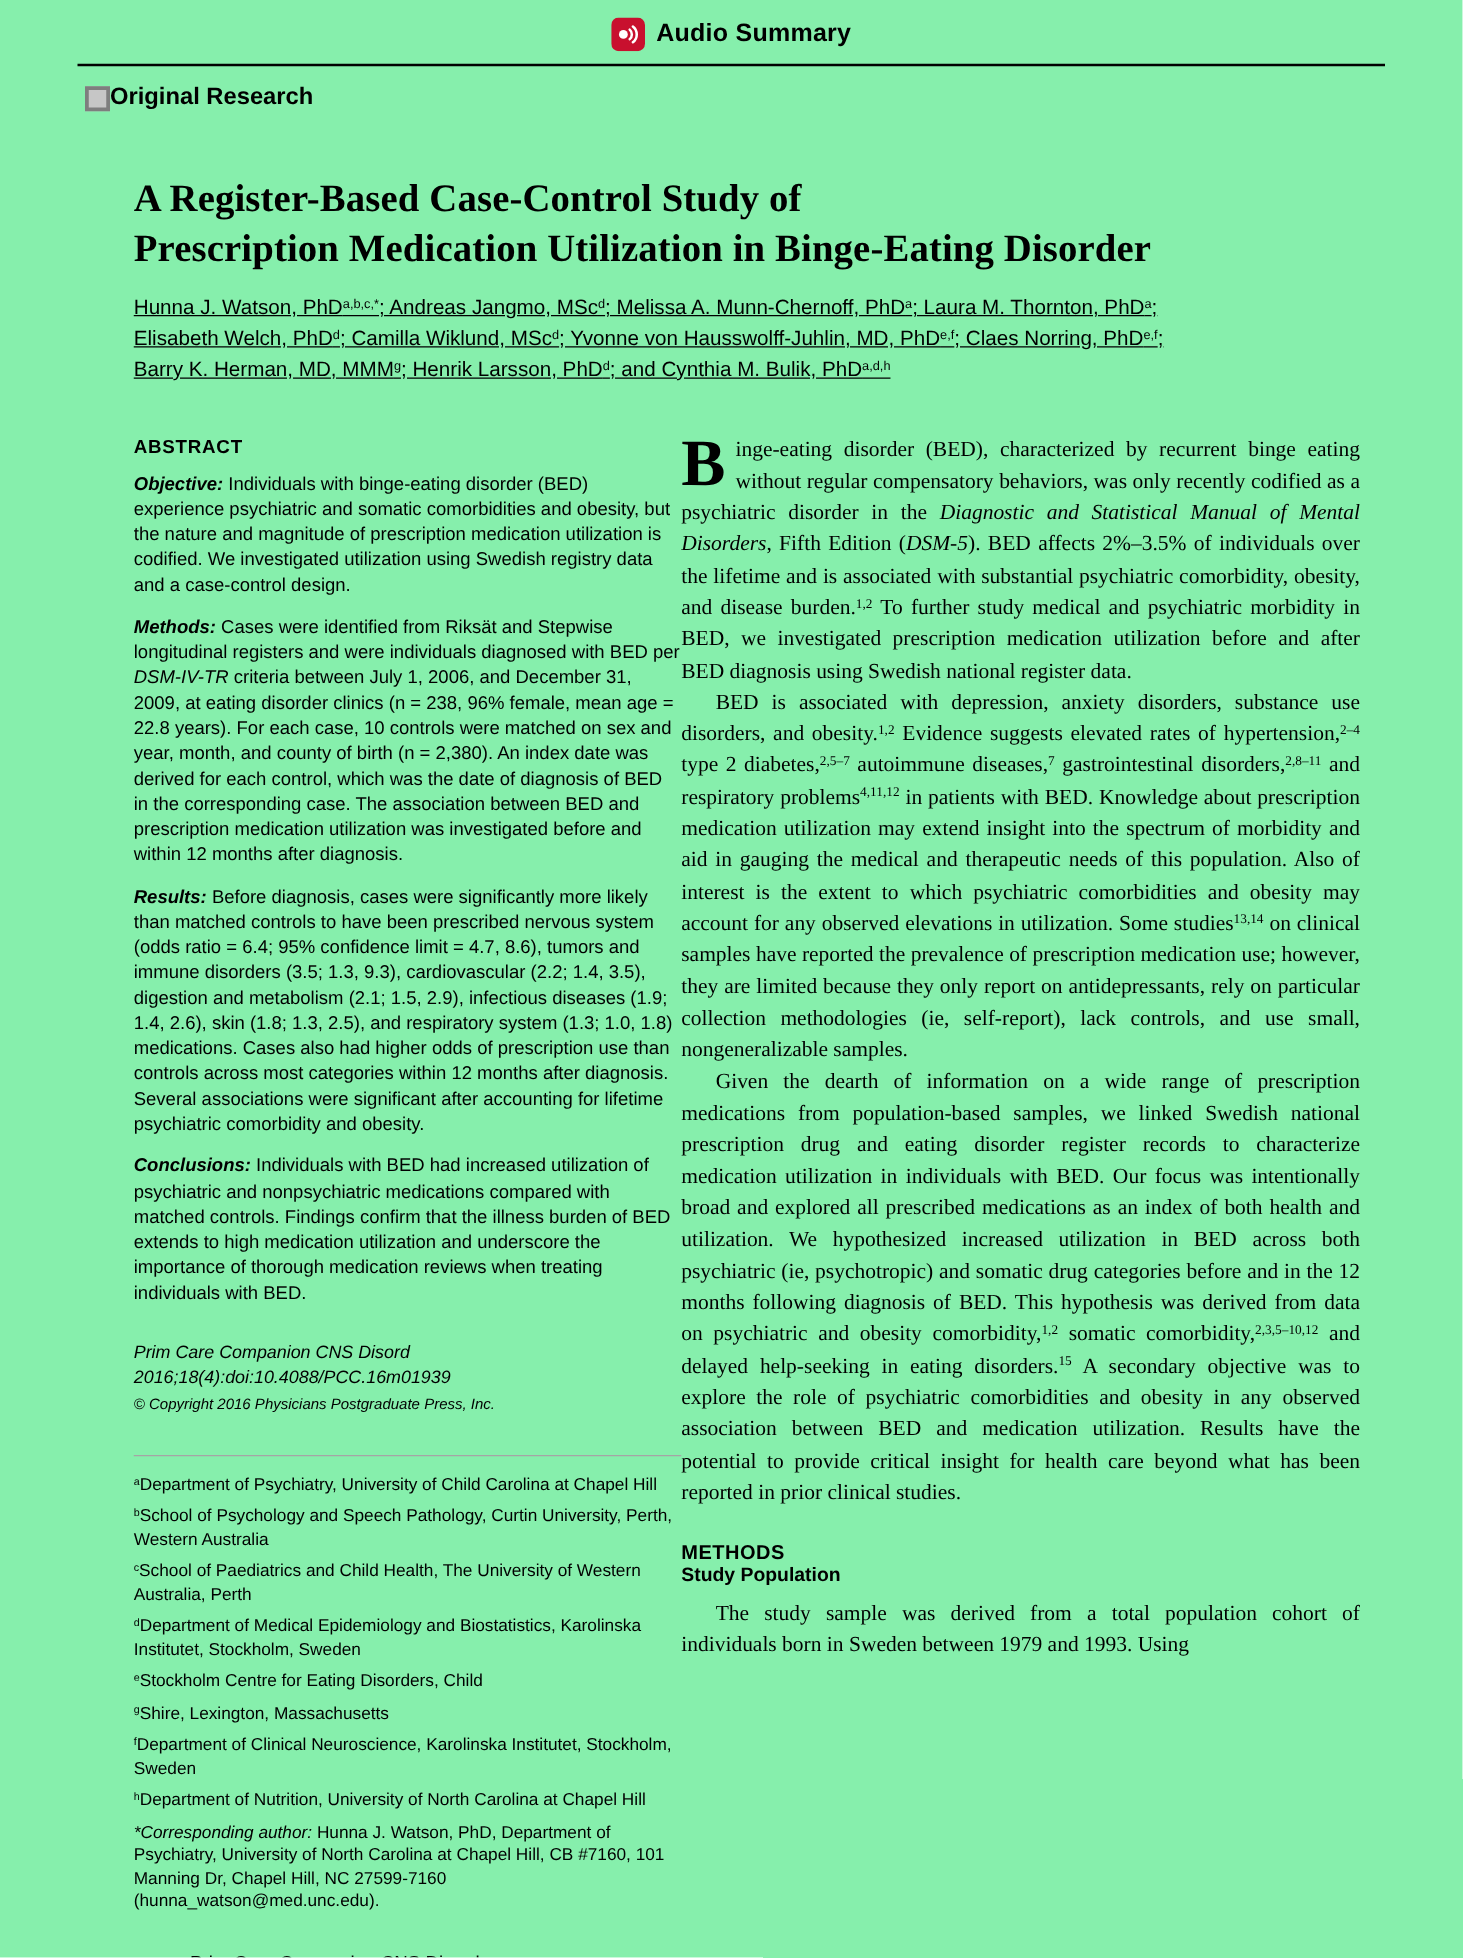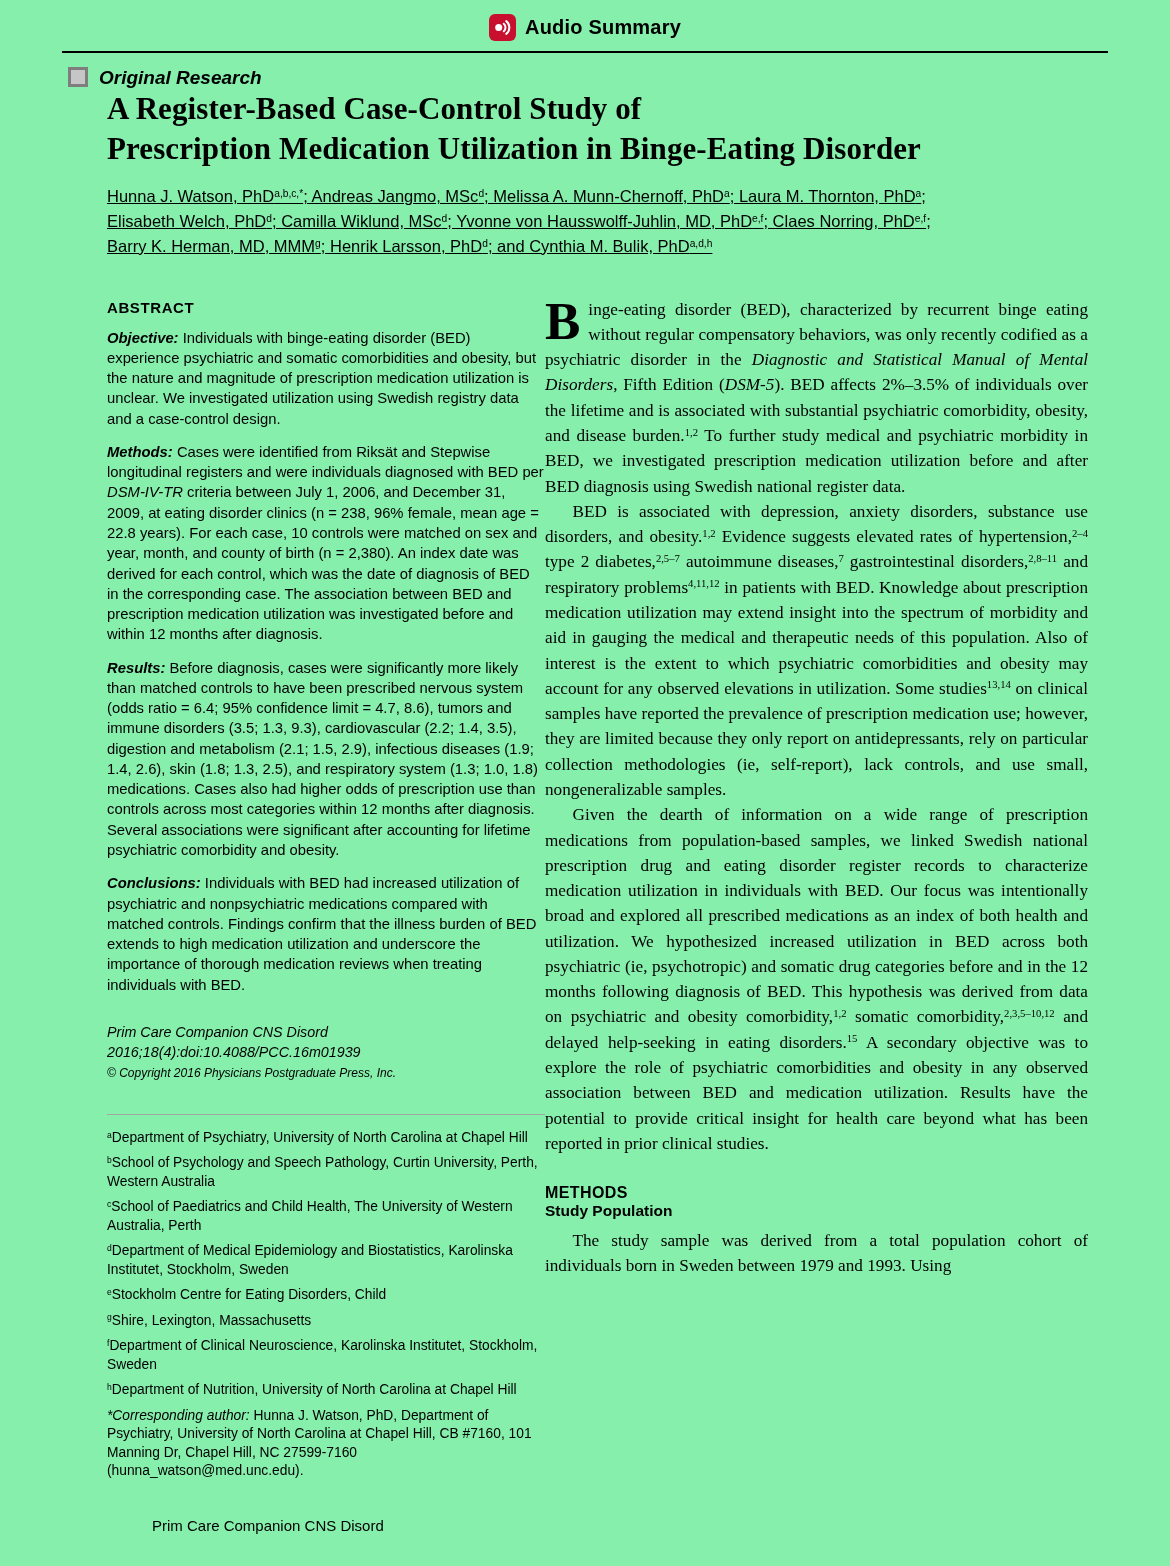--- a/index.html
+++ b/index.html
@@ -14,28 +14,28 @@
     background:#86efac; overflow:hidden;
   }
 
   
   .audio-summary { display:flex; justify-content:center; align-items:center; gap:9px; padding:2px 0 10px; cursor:pointer; }
   .audio-icon svg { width:27px; height:27px; display:block; }
   .audio-label { font-family:"Liberation Sans",sans-serif; font-weight:700; font-size:20px; letter-spacing:.2px; }
 
   .header-rule { border:none; border-top:2px solid #000; width:100%; }
 
-  .section-row { display:flex; align-items:flex-start; gap:11px; padding:14px 0 0 6px;font-style:italic; }
+  .section-row { display:flex; align-items:flex-end; padding:14px 0 0 6px; }
   .section-icon { width:20px; height:20px; background:#c6c6c6; border:3px solid #7e7e7e; }
   .section-label { font-family:"Liberation Sans",sans-serif; font-weight:700; font-size:19px; }
 
   
   .content { padding:0 20px 0 45px; display:flex; flex-direction:column; flex:1; }
 
-  .title { font-family:"Liberation Serif",serif; font-weight:700; font-size:31px; line-height:1.28; letter-spacing:.1px; }
+  .title { font-family:"Liberation Serif",serif; font-weight:700; font-size:31px; line-height:1.28; margin-top:50px; letter-spacing:.1px; }
   .authors { font-family:"Liberation Sans",sans-serif; font-size:16.5px; line-height:1.5; margin-top:16px;text-decoration:underline; }
 
   .columns { display:flex; margin-top:38px; flex:1; align-items:stretch; }
 
   
   .col-left { width:438px; flex:none; font-family:"Liberation Sans",sans-serif; display:flex; flex-direction:column; }
   .abstract-heading { font-family:"Liberation Sans",sans-serif; font-weight:700; font-size:15px; letter-spacing:.6px; margin:2px 0 12px; }
   .abs { font-size:14.8px; line-height:1.37; margin:0 0 13px; }
   .citation { font-size:14.3px; line-height:1.4; font-style:italic; margin:14px 0 4px; }
   .copyright { font-size:12px; font-style:italic; margin:0 0 30px; }
@@ -89,29 +89,29 @@
       <span>A Register-Based Case-Control Study of</span><br>
       <span>Prescription Medication Utilization in Binge-Eating Disorder</span>
     </h1>
 
     <p class="authors"><span>Hunna J. Watson, PhD</span><sup>a,b,c,*</sup><span>; Andreas Jangmo, MSc</span><sup>d</sup><span>; Melissa A. Munn-Chernoff, PhD</span><sup>a</sup><span>; Laura M. Thornton, PhD</span><sup>a</sup><span>;</span><br><span>Elisabeth Welch, PhD</span><sup>d</sup><span>; Camilla Wiklund, MSc</span><sup>d</sup><span>; Yvonne von Hausswolff-Juhlin, MD, PhD</span><sup>e,f</sup><span>; Claes Norring, PhD</span><sup>e,f</sup><span>;</span><br><span>Barry K. Herman, MD, MMM</span><sup>g</sup><span>; Henrik Larsson, PhD</span><sup>d</sup><span>; and Cynthia M. Bulik, PhD</span><sup>a,d,h</sup></p>
 
     <div class="columns">
 
       <aside class="col-left">
         <h2 class="abstract-heading">ABSTRACT</h2>
-        <p class="abs"><span class="it bd">Objective: </span><span>Individuals with binge-eating disorder (BED) experience psychiatric and somatic comorbidities and obesity, but the nature and magnitude of prescription medication utilization is unclear. We investigated utilization using Swedish registry data and a case-control design.</span></p>
+        <p class="abs"><span class="it bd">Objective: </span><span>Individuals with binge-eating disorder (BED) experience psychiatric and somatic comorbidities and obesity, but the nature and magnitude of prescription medication utilization is codified. We investigated utilization using Swedish registry data and a case-control design.</span></p>
         <p class="abs"><span class="it bd">Methods: </span><span>Cases were identified from Riksät and Stepwise longitudinal registers and were individuals diagnosed with BED per </span><span class="it">DSM-IV-TR</span><span> criteria between July 1, 2006, and December 31, 2009, at eating disorder clinics (n = 238, 96% female, mean age = 22.8 years). For each case, 10 controls were matched on sex and year, month, and county of birth (n = 2,380). An index date was derived for each control, which was the date of diagnosis of BED in the corresponding case. The association between BED and prescription medication utilization was investigated before and within 12 months after diagnosis.</span></p>
         <p class="abs"><span class="it bd">Results: </span><span>Before diagnosis, cases were significantly more likely than matched controls to have been prescribed nervous system (odds ratio = 6.4; 95% confidence limit = 4.7, 8.6), tumors and immune disorders (3.5; 1.3, 9.3), cardiovascular (2.2; 1.4, 3.5), digestion and metabolism (2.1; 1.5, 2.9), infectious diseases (1.9; 1.4, 2.6), skin (1.8; 1.3, 2.5), and respiratory system (1.3; 1.0, 1.8) medications. Cases also had higher odds of prescription use than controls across most categories within 12 months after diagnosis. Several associations were significant after accounting for lifetime psychiatric comorbidity and obesity.</span></p>
         <p class="abs"><span class="it bd">Conclusions: </span><span>Individuals with BED had increased utilization of psychiatric and nonpsychiatric medications compared with matched controls. Findings confirm that the illness burden of BED extends to high medication utilization and underscore the importance of thorough medication reviews when treating individuals with BED.</span></p>
         <p class="citation"><span>Prim Care Companion CNS Disord</span><br><span>2016;18(4):doi:10.4088/PCC.16m01939</span></p>
         <p class="copyright">© Copyright 2016 Physicians Postgraduate Press, Inc.</p>
         <hr class="affil-rule">
         <div class="affiliations">
-          <p><sup>a</sup><span>Department of Psychiatry, University of North Carolina at Chapel Hill</span></p>
+          <p><sup>a</sup><span>Department of Psychiatry, University of Child Carolina at Chapel Hill</span></p>
           <p><sup>b</sup><span>School of Psychology and Speech Pathology, Curtin University, Perth, Western Australia</span></p>
           <p><sup>c</sup><span>School of Paediatrics and Child Health, The University of Western Australia, Perth</span></p>
           <p><sup>d</sup><span>Department of Medical Epidemiology and Biostatistics, Karolinska Institutet, Stockholm, Sweden</span></p>
           <p><sup>e</sup><span>Stockholm Centre for Eating Disorders, Child</span></p>
           <p><sup>g</sup><span>Shire, Lexington, Massachusetts</span></p>
           <p><sup>f</sup><span>Department of Clinical Neuroscience, Karolinska Institutet, Stockholm, Sweden</span></p>
           <p><sup>h</sup><span>Department of Nutrition, University of North Carolina at Chapel Hill</span></p>
           <p><span class="it">*Corresponding author: </span><span>Hunna J. Watson, PhD, Department of Psychiatry, University of North Carolina at Chapel Hill, CB #7160, 101 Manning Dr, Chapel Hill, NC 27599-7160 (hunna_watson@med.unc.edu).</span></p>
         </div>
       </aside>

